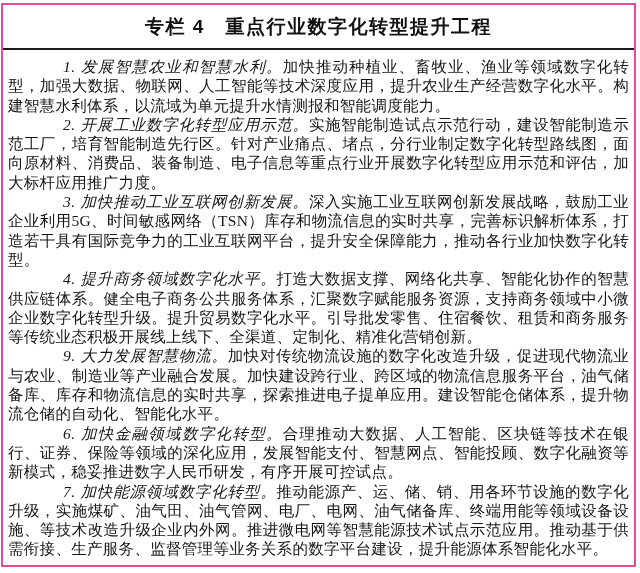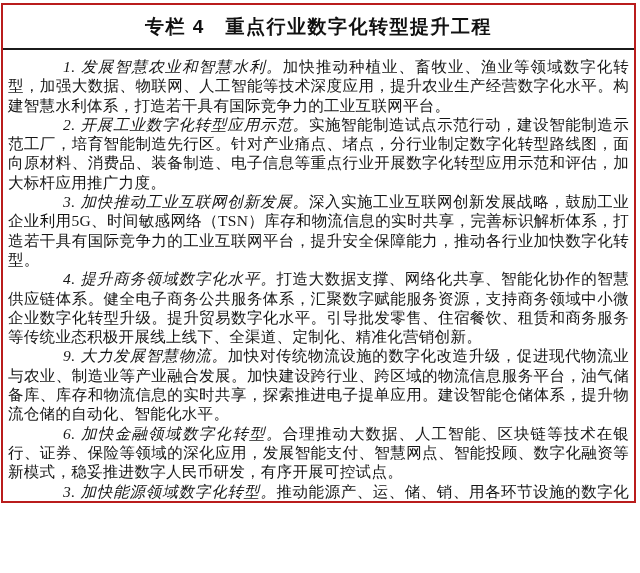--- a/index.html
+++ b/index.html
@@ -14,23 +14,23 @@
     background: #ffffff;
     overflow: hidden;
     font-family: "Liberation Serif", "DejaVu Serif", serif;
     color: #161616;
   }
   .policy-box {
     position: absolute;
     left: 1px;
     top: 3px;
     width: 635px;
-    height: 500px;
+    height: 564px;
     box-sizing: border-box;
-    border: 2px solid #b91c1c;
+    border: 2px solid #ec4899;
     background: #ffffff;
     display: flex;
     flex-direction: column;
   }
   .box-title {
     box-sizing: border-box;
     border-bottom: 2px solid #1b1b1b;
     text-align: center;
     font-family: "Liberation Sans", "DejaVu Sans", sans-serif;
     font-weight: bold;
@@ -62,29 +62,29 @@
 </head>
 <body>
 
 <div class="page">
   <div class="policy-box">
 
     <div class="box-title">专栏 4　重点行业数字化转型提升工程</div>
 
     <div class="box-body">
 
-      <p class="para"><span class="kai">1. 发展智慧农业和智慧水利。</span><span>加快推动种植业、畜牧业、渔业等领域数字化转型，加强大数据、物联网、人工智能等技术深度应用，提升农业生产经营数字化水平。构建智慧水利体系，打造若干具有国际竞争力的工业互联网平台。</span></p>
+      <p class="para"><span class="kai">1. 发展智慧农业和智慧水利。</span><span>加快推动种植业、畜牧业、渔业等领域数字化转型，加强大数据、物联网、人工智能等技术深度应用，提升农业生产经营数字化水平。构建智慧水利体系，以流域为单元提升水情测报和智能调度能力。</span></p>
 
       <p class="para"><span class="kai">2. 开展工业数字化转型应用示范。</span><span>实施智能制造试点示范行动，建设智能制造示范工厂，培育智能制造先行区。针对产业痛点、堵点，分行业制定数字化转型路线图，面向原材料、消费品、装备制造、电子信息等重点行业开展数字化转型应用示范和评估，加大标杆应用推广力度。</span></p>
 
       <p class="para"><span class="kai">3. 加快推动工业互联网创新发展。</span><span>深入实施工业互联网创新发展战略，鼓励工业企业利用5G、时间敏感网络（TSN）库存和物流信息的实时共享，完善标识解析体系，打造若干具有国际竞争力的工业互联网平台，提升安全保障能力，推动各行业加快数字化转型。</span></p>
 
       <p class="para"><span class="kai">4. 提升商务领域数字化水平。</span><span>打造大数据支撑、网络化共享、智能化协作的智慧供应链体系。健全电子商务公共服务体系，汇聚数字赋能服务资源，支持商务领域中小微企业数字化转型升级。提升贸易数字化水平。引导批发零售、住宿餐饮、租赁和商务服务等传统业态积极开展线上线下、全渠道、定制化、精准化营销创新。</span></p>
 
       <p class="para"><span class="kai">9. 大力发展智慧物流。</span><span>加快对传统物流设施的数字化改造升级，促进现代物流业与农业、制造业等产业融合发展。加快建设跨行业、跨区域的物流信息服务平台，油气储备库、库存和物流信息的实时共享，探索推进电子提单应用。建设智能仓储体系，提升物流仓储的自动化、智能化水平。</span></p>
 
       <p class="para"><span class="kai">6. 加快金融领域数字化转型。</span><span>合理推动大数据、人工智能、区块链等技术在银行、证券、保险等领域的深化应用，发展智能支付、智慧网点、智能投顾、数字化融资等新模式，稳妥推进数字人民币研发，有序开展可控试点。</span></p>
 
-      <p class="para"><span class="kai">3. 加快能源领域数字化转型。</span><span>推动能源产、运、储、销、用各环节设施的数字化升级，实施煤矿、油气田、油气管网、电厂、电网、油气储备库、终端用能等领域设备设施、等技术改造升级企业内外网。推进微电网等智慧能源技术试点示范应用。推动基于供需衔接、生产服务、监督管理等业务关系的数字平台建设，提升能源体系智能化水平。</span></p>
+      <p class="para"><span class="kai">7. 加快能源领域数字化转型。</span><span>推动能源产、运、储、销、用各环节设施的数字化升级，实施煤矿、油气田、油气管网、电厂、电网、油气储备库、终端用能等领域设备设施、等技术改造升级企业内外网。推进微电网等智慧能源技术试点示范应用。推动基于供需衔接、生产服务、监督管理等业务关系的数字平台建设，提升能源体系智能化水平。</span></p>
 
     </div>
   </div>
 </div>
 
 </body></html>

